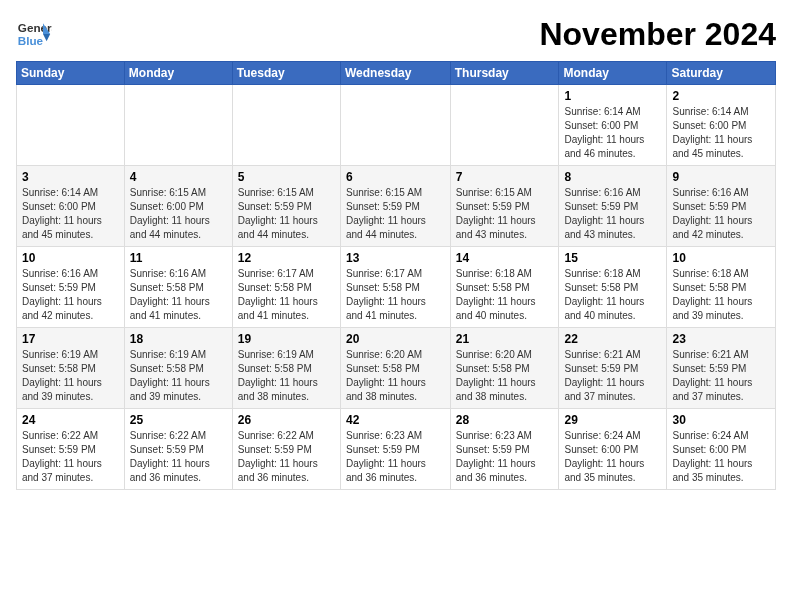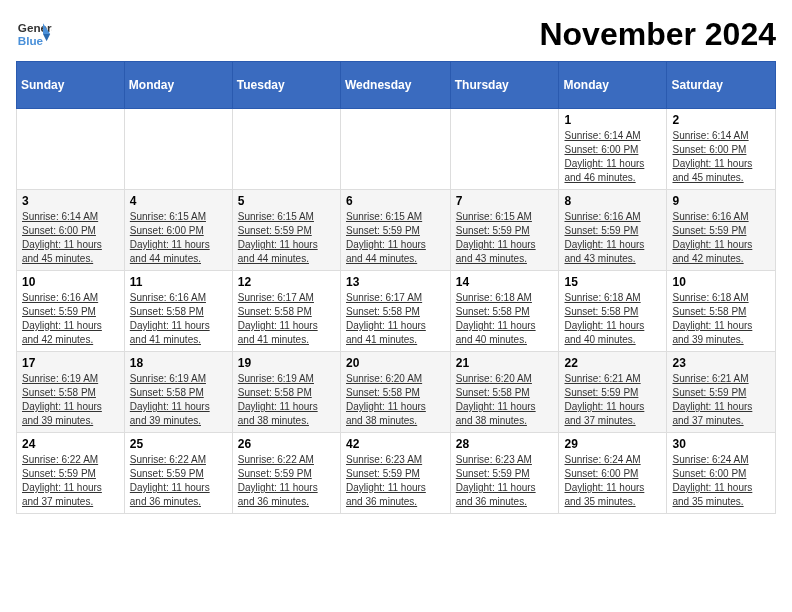--- a/index.html
+++ b/index.html
@@ -36,21 +36,21 @@
       color: #555;
     }
     table {
       width: 100%;
       border-collapse: collapse;
       font-size: 11px;
     }
     thead tr th {
       background: #3a6bbf;
       color: #fff;
-      padding: 16px 4px;
+      padding: 4px 4px;
       text-align: left;
       font-size: 12px;
       font-weight: bold;
       border: 1px solid #2a5aaf;
     }
     tbody tr td {
       vertical-align: top;
       padding: 4px 5px;
       border: 1px solid #ddd;
       height: 80px;
@@ -61,21 +61,20 @@
     .day-number {
       font-weight: bold;
       font-size: 12px;
       display: block;
       margin-bottom: 2px;
     }
     .day-info {
       font-size: 10px;
       color: #333;
       line-height: 1.4;
-      text-decoration: underline;
     }
     td.empty { background: #fff; }
     tbody tr:nth-child(even) td.empty { background: #f5f5f5; }
   </style>
 </head>
 <body>
 
 <div class="header">
   <div class="logo">
     <svg class="logo-icon" viewBox="0 0 40 40">

